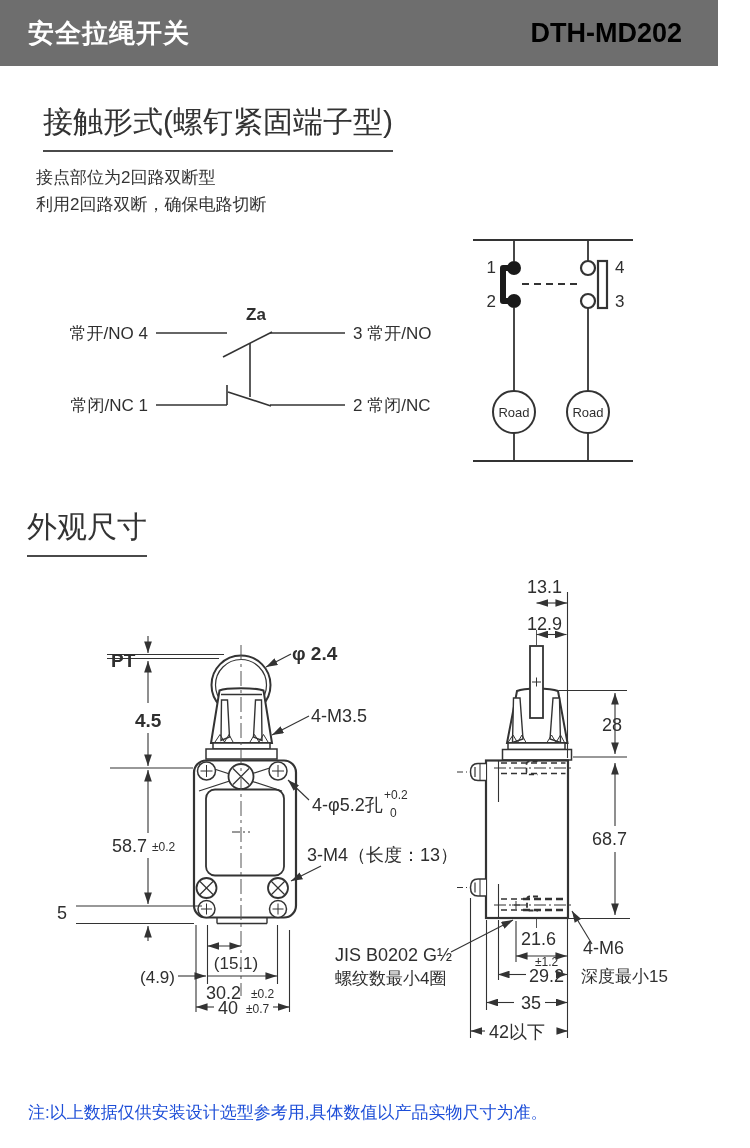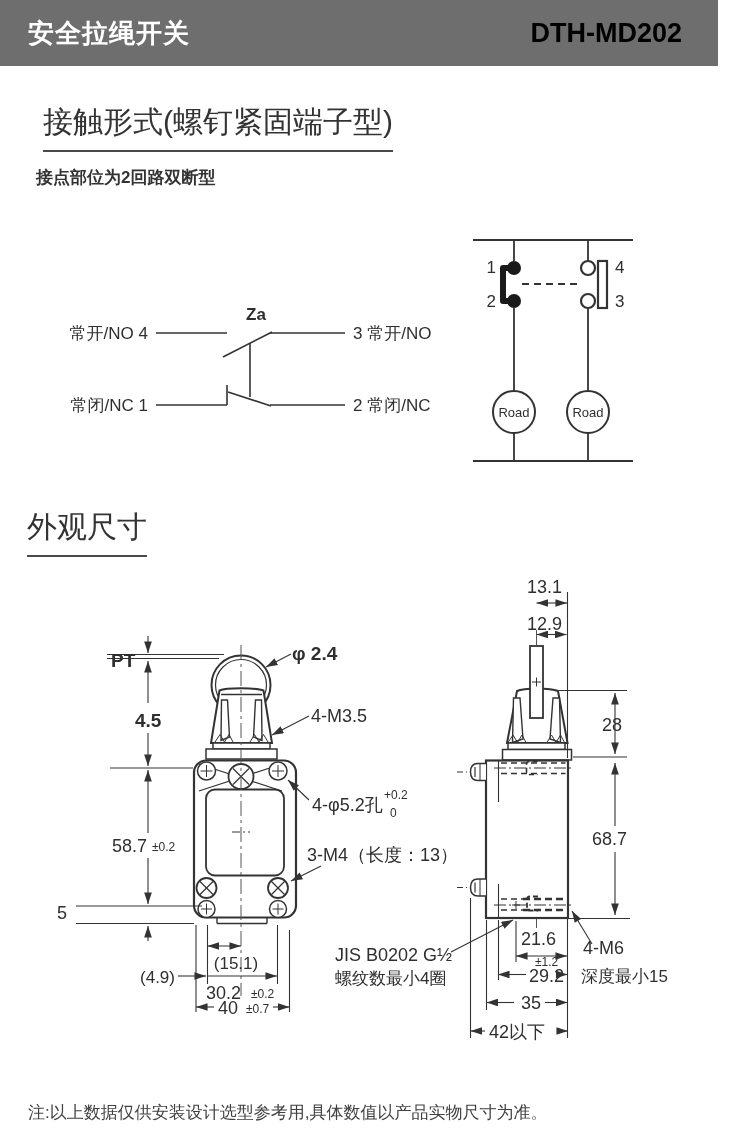--- a/index.html
+++ b/index.html
@@ -9,22 +9,22 @@
   .hdr{position:absolute;left:0;top:0;width:750px;height:66px;background:#6e6e6e;
        display:flex;align-items:center;justify-content:space-between;
        padding:0 68px 0 28px;box-sizing:border-box;}
   .hdr .t{color:#ffffff;font-size:26px;font-weight:600;letter-spacing:1px;}
   .hdr .m{color:#000000;font-size:27px;font-weight:600;}
   
   .sec{position:absolute;font-size:30px;font-weight:500;color:#333;line-height:36px;
        border-bottom:2px solid #4a4a4a;padding-bottom:10px;display:inline-block;}
   #sec1{left:27px;top:104px;margin-left:16px;}
   #sec2{left:27px;top:509px;font-family:Liberation Serif, serif;}
-  .desc{position:absolute;left:36px;top:164px;font-size:17px;line-height:27px;color:#333;font-weight:bold;}
-  .note{position:absolute;left:28px;top:1101px;font-size:17px;color:#404040;}
+  .desc{position:absolute;left:36px;top:164px;font-size:17px;line-height:27px;color:#333;}
+  .note{position:absolute;left:28px;top:1101px;font-size:17px;color:#1d4ed8;}
   svg{position:absolute;overflow:visible;}
   svg text{font-family:"Liberation Sans","DejaVu Sans",sans-serif;fill:#2f2f2f;}
   .ln{stroke:#333;fill:none;}
   .ln2{stroke:#333;stroke-width:2;fill:none;}
   .white{fill:#ffffff;stroke:#333;}
   .d18{font-size:18px;} .d17{font-size:17px;} .d12{font-size:12px;}
   .big{font-size:19px;font-weight:600;}
   .cl{stroke:#555;stroke-width:1;fill:none;stroke-dasharray:15 4 3 4;}
 </style>
 </head>
@@ -34,20 +34,21 @@
 
   <div class="hdr">
     <span class="t">安全拉绳开关</span>
     <span class="m">DTH-MD202</span>
   </div>
 
   <div class="sec" id="sec1">接触形式(螺钉紧固端子型)</div>
 
   <div class="desc">
     <div>接点部位为2回路双断型</div>
+    <div>利用2回路双断，确保电路切断</div>
   </div>
 
   <svg style="left:60px;top:298px;" width="390" height="142" viewBox="0 0 390 142">
     <text x="196" y="22" text-anchor="middle" style="font-size:17px;font-weight:600">Za</text>
 
     <text x="88" y="41" text-anchor="end" class="d17">常开/NO 4</text>
     <line class="ln" stroke-width="1.6" x1="96" y1="35" x2="167" y2="35"></line>
     <line class="ln" stroke-width="1.6" x1="163" y1="59" x2="212" y2="34"></line>
     <line class="ln" stroke-width="1.6" x1="210" y1="35" x2="285" y2="35"></line>
     <text x="293" y="41" class="d17">3 常开/NO</text>

